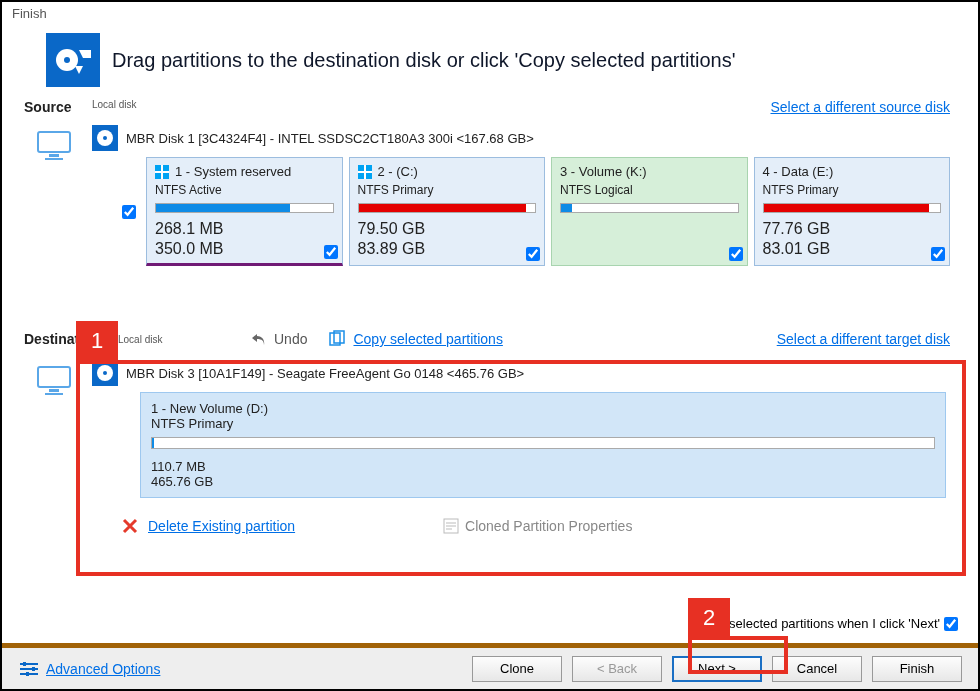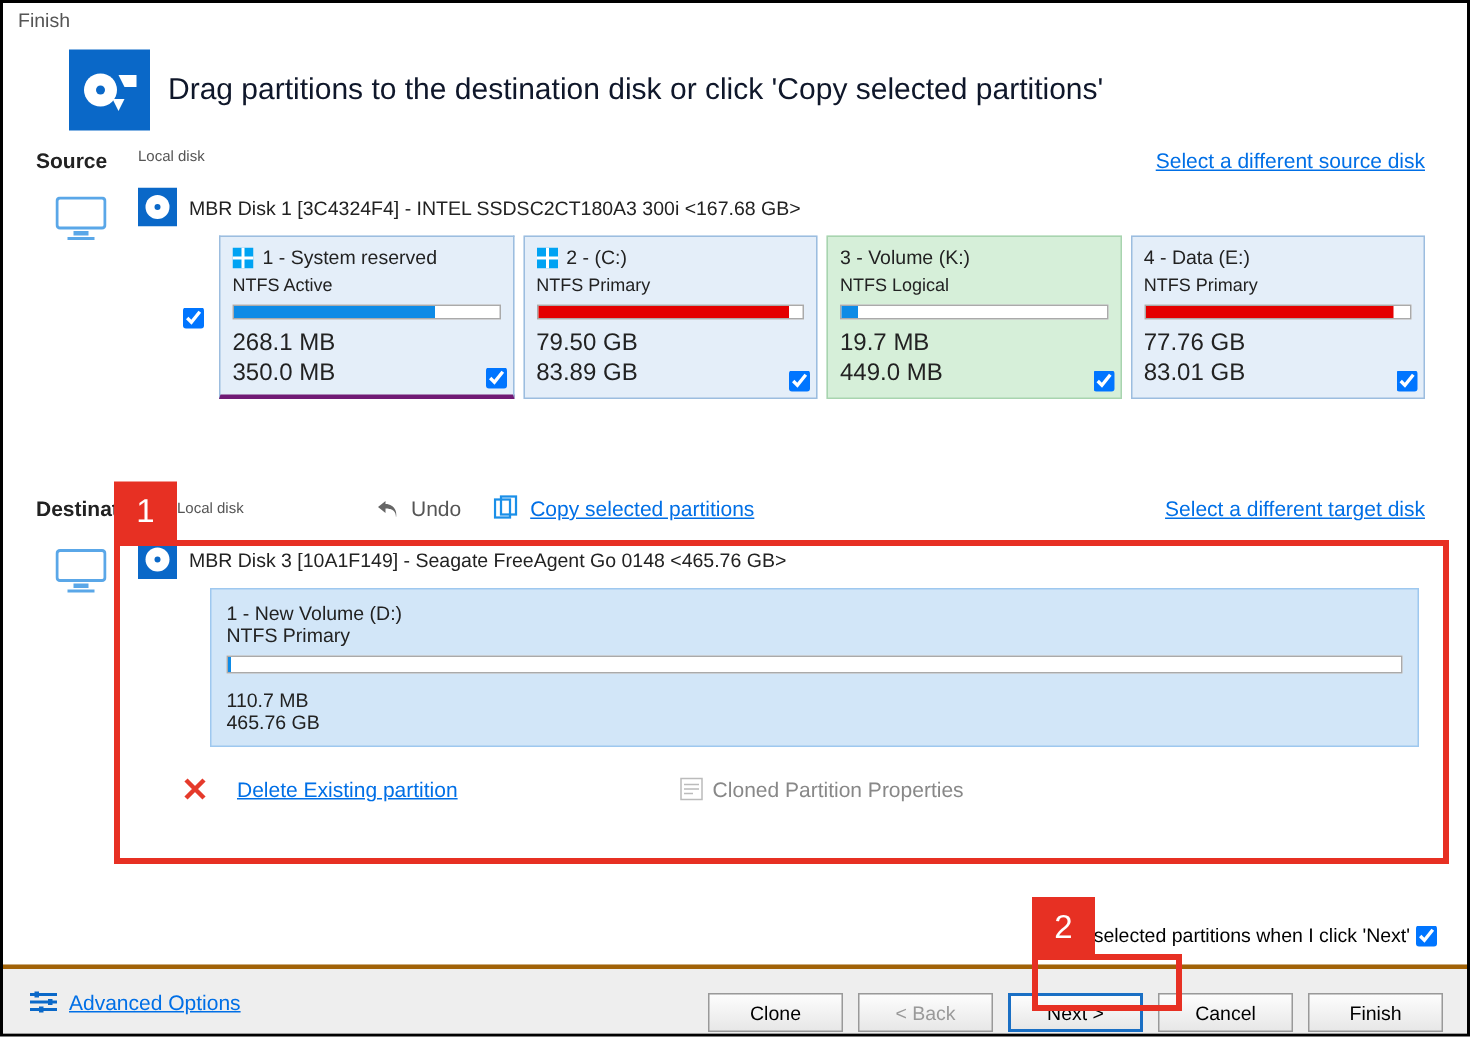--- a/index.html
+++ b/index.html
@@ -35,22 +35,22 @@
   .dest-header { display:flex; align-items:center; gap:22px; padding: 2px 28px 2px 22px; }
   .dest-header .section-label { width:72px; }
   .icon-btn { display:flex; align-items:center; gap:6px; font-size:14px; color:#555; }
   .dest-part {
     margin-left:48px; margin-right:4px; border:1px solid #9ec8ef; background:#d2e6f8; padding:8px 10px 8px 10px;
     font-size:13px; color:#222;
   }
   .dest-part .bar { height:12px; margin:6px 0 10px 0; background:#fff; }
   .bottom-actions { display:flex; align-items:center; gap:18px; padding:14px 28px 0 120px; font-size:14px; }
   .auto-copy-row { position:absolute; right:20px; bottom:58px; font-size:13px; display:flex; align-items:center; gap:4px;}
-  .button-bar { position:absolute; left:0; right:0; bottom:0; height:46px; border-top:3px solid #a16207; background:#eee;
-    display:flex; padding:16px 16px; gap:10px; }
+  .button-bar { position:absolute; left:0; right:0; bottom:0; height:46px; border-top:5px solid #a16207; background:#eee;
+    display:flex; align-items:center; padding:0 16px; gap:10px; }
   .adv-ctl { display:flex; align-items:center; gap:6px; color:#006fe6; font-size:14px; }
   .btn { width:90px; height:26px; font-size:13px; background:linear-gradient(#fdfdfd,#e7e7e7); border:1px solid #999;
     display:flex; align-items:center; justify-content:center; cursor:pointer; }
   .btn.disabled { color:#999; }
   .btn.primary { border:2px solid #1a6fc4; font-weight:400; }
   input[type=checkbox]{ width:14px; height:14px; }
   .spacer { flex:1; }
 </style>
 </head>
 <body>
@@ -136,24 +136,20 @@
         <input type="checkbox" checked="" class="check-corner" style="">
       </div>
       <div class="part-card green">
         <div class="part-title">
             <span>3 - Volume (K:)</span>
           </div>
         <div class="part-sub">NTFS Logical</div>
         <div class="bar">
             <div class="fill" style="width:6%;background:#0e8be6"></div>
           </div>
-        <div class="sizes">
-            <span>19.7 MB</span>
-            <span>449.0 MB</span>
-          </div>
         <input type="checkbox" checked="" class="check-corner" style="">
       </div>
       <div class="part-card">
         <div class="part-title">
             <span>4 - Data   (E:)</span>
           </div>
         <div class="part-sub">NTFS Primary</div>
         <div class="bar">
             <div class="fill" style="width:94%;background:#e40000"></div>
           </div>
@@ -213,21 +209,21 @@
       <div class="bar">
           <div class="fill" style="width:0.2%;background:#0e8be6"></div>
         </div>
       <div>110.7 MB</div>
       <div>465.76 GB</div>
     </div>
   </div>
 </div>
 
 <div class="bottom-actions">
-  <div style="display:flex;align-items:center;gap:20px">
+  <div style="display:flex;align-items:center;gap:10px">
     <svg width="16" height="16">
         <path d="M2 2 L14 14 M14 2 L2 14" stroke="#e53a2b" stroke-width="3"></path>
       </svg>
     <span class="link" style="color:#006fe6">Delete Existing partition</span>
   </div>
   <div style="display:flex;align-items:center;gap:6px; margin-left:130px; color:#888">
     <svg width="16" height="16">
         <rect x="1" y="1" width="14" height="14" fill="none" stroke="#bbb"></rect>
         <path d="M3 5 h10 M3 8 h10 M3 11 h6" stroke="#bbb"></path>
       </svg>

